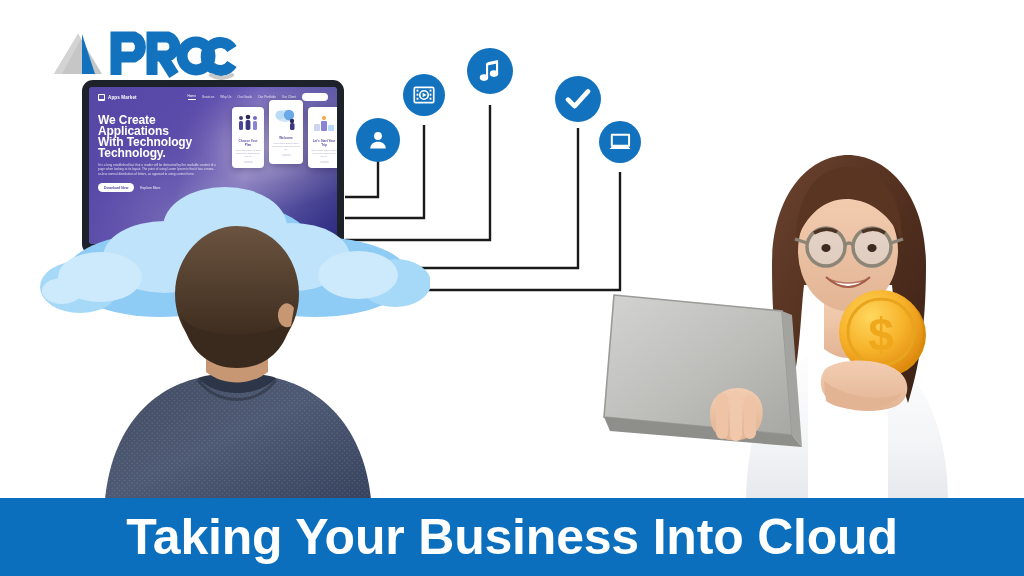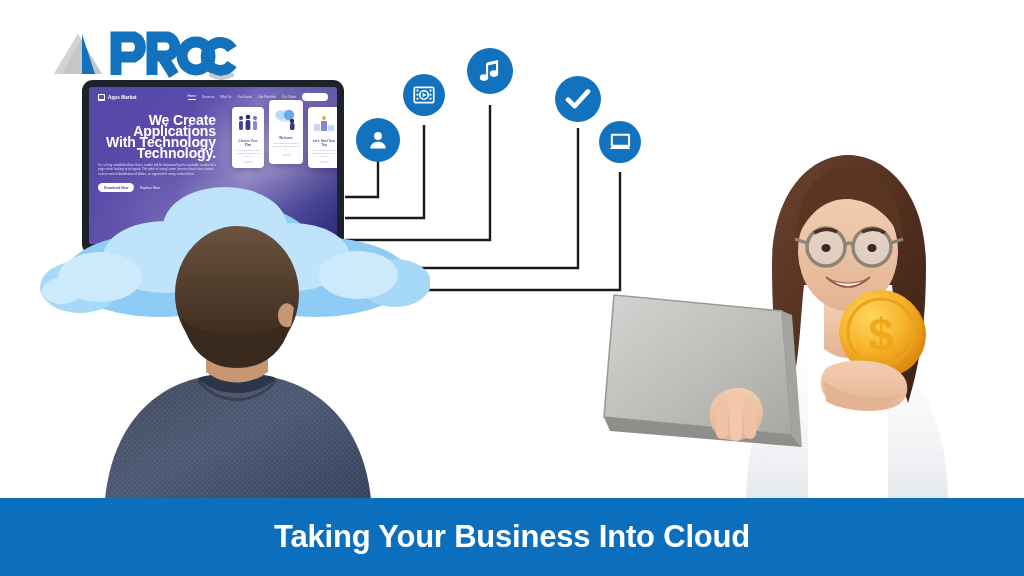--- a/index.html
+++ b/index.html
@@ -45,21 +45,21 @@
   .site-brand{ display:flex; align-items:center; gap:3px; }
   .brand-mark{ width:7px; height:7px; background:#fff; border-radius:1px; position:relative; }
   .brand-mark:after{ content:""; position:absolute; left:1.4px; top:1.4px; width:4.2px; height:4.2px; background:#5b4fa8; border-radius:.5px; }
   .brand-text{ color:#fff; font-size:4.6px; font-weight:700; letter-spacing:.1px; white-space:nowrap; }
   .nav-links{ margin-left:auto; display:flex; align-items:center; gap:6px; }
   .nav-links span{ color:rgba(255,255,255,.82); font-size:3.2px; white-space:nowrap; }
   .nav-links span.active{ color:#fff; border-bottom:.7px solid #fff; padding-bottom:.6px; }
   .nav-cta{ color:#4a3f9a; background:#fff; border-radius:6px; font-size:3.2px; padding:1.6px 5px; white-space:nowrap; }
 
   .hero{ position:absolute; left:9px; top:28px; width:118px; }
-  .hero h1{ color:#fff; font-size:14px; line-height:11px; font-weight:700; letter-spacing:-.1px;text-align:right; }
+  .hero h1{ color:#fff; font-size:12px; line-height:11px; font-weight:700; letter-spacing:-.1px; }
   .hero p{ color:rgba(255,255,255,.78); font-size:3.1px; line-height:4.4px; margin-top:4px; }
   .hero-btns{ display:flex; align-items:center; gap:6px; margin-top:7px; }
   .btn-primary{ background:#fff; color:#4a3f9a; font-size:3.4px; font-weight:700; border-radius:7px; padding:2.6px 6px; white-space:nowrap; }
   .btn-ghost{ color:#fff; font-size:3.4px; white-space:nowrap; opacity:.9; }
 
   .phones{ position:absolute; left:143px; top:20px; display:flex; align-items:flex-start; gap:5px; }
   .phone{ width:32px; border-radius:4px; background:#fff; box-shadow:0 2px 7px rgba(25,15,70,.35); padding:4px 3px 5px; }
   .phone.mid{ width:34px; margin-top:-7px; padding-bottom:8px; }
   .phone-art{ height:26px; display:flex; align-items:center; justify-content:center; }
   .phone.mid .phone-art{ height:30px; }
@@ -102,21 +102,21 @@
   
   #woman{ position:absolute; left:596px; top:135px; width:400px; height:370px; }
 
   
   #banner{
     position:absolute; left:0; bottom:0; width:1024px; height:78px;
     background:#0b6fbd;
     display:flex; align-items:center; justify-content:center;
   }
   #banner-title{
-    color:#ffffff; font-size:31px; font-weight:700; letter-spacing:-.2px;
+    color:#ffffff; font-size:50px; font-weight:700; letter-spacing:-.2px;
     white-space:nowrap;
   }
 </style>
 </head>
 <body>
 
 <div id="stage">
 
   <div id="logo">
     <svg width="190" height="52" viewBox="0 0 190 52" aria-label="logo">

